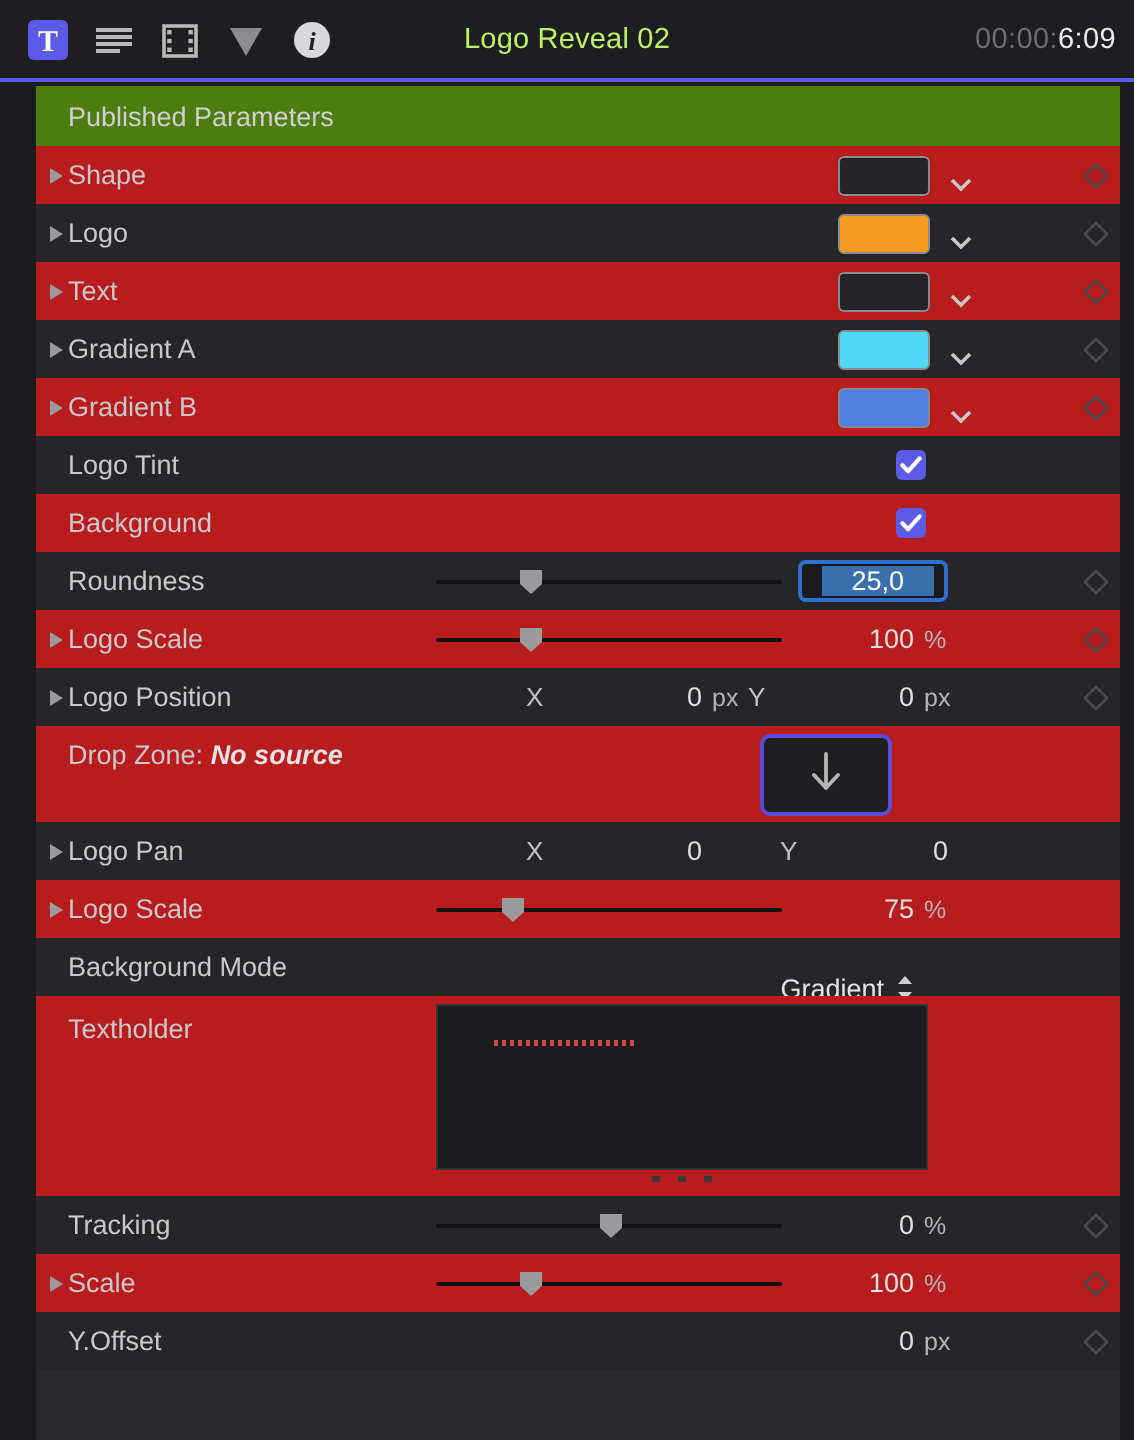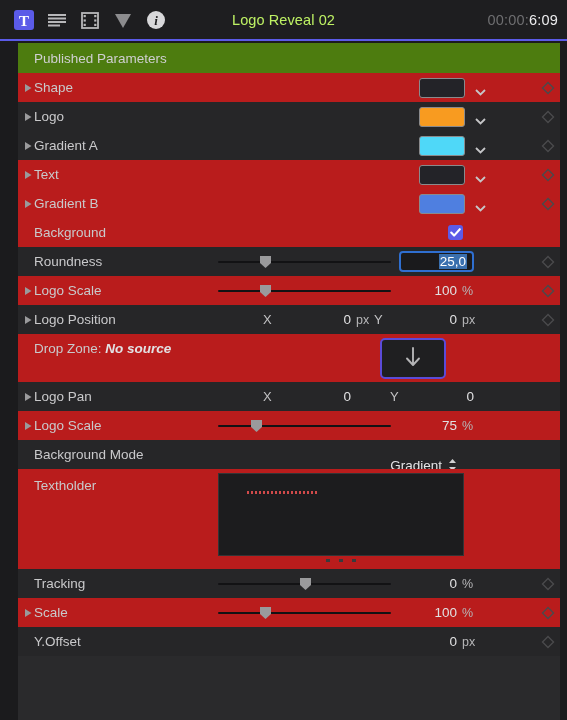--- a/index.html
+++ b/index.html
@@ -170,21 +170,21 @@
     background: #1a1a1c;
     border: 2px solid #2f6fd0;
     border-radius: 4px;
     display: flex; align-items: center; justify-content: flex-end;
     padding-right: 5px;
   }
   .numfield span {
     background: #3a6fae;
     color: #ffffff;
     font-size: 13.5px;
-    padding: 0 1px;
+    padding: 0 15px;
   }
 
   
   .kf {
     position: absolute;
     left: 523px;
     width: 14px; height: 14px;
   }
 
   
@@ -351,20 +351,42 @@
           </svg>
       </span>
     </span>
     <span class="kf">
       <svg width="14" height="14" viewBox="0 0 14 14">
           <path d="M7 1.5 L12.5 7 L7 12.5 L1.5 7 Z" fill="none" stroke="#4a4a4c" stroke-width="1.4"></path>
         </svg>
     </span>
   </div>
 
+  <div class="row plain">
+    <span class="disclosure">
+      <svg width="12" height="12" viewBox="0 0 12 12">
+          <path d="M3 2 L9.5 6 L3 10 Z" fill="#9a9a9c"></path>
+        </svg>
+    </span>
+    <span class="label">Text</span>
+    <span class="swatch-wrap">
+      <span class="swatch" id="sw-text" style="background: rgb(35, 35, 40);"></span>
+      <span class="chev">
+        <svg width="11" height="8" viewBox="0 0 11 8">
+            <path d="M1 2 L5.5 6.5 L10 2" fill="none" stroke="#c6c6c8" stroke-width="1.8"></path>
+          </svg>
+      </span>
+    </span>
+    <span class="kf">
+      <svg width="14" height="14" viewBox="0 0 14 14">
+          <path d="M7 1.5 L12.5 7 L7 12.5 L1.5 7 Z" fill="none" stroke="#4a4a4c" stroke-width="1.4"></path>
+        </svg>
+    </span>
+  </div>
+
   <div class="row alt">
     <span class="disclosure">
       <svg width="12" height="12" viewBox="0 0 12 12">
           <path d="M3 2 L9.5 6 L3 10 Z" fill="#9a9a9c"></path>
         </svg>
     </span>
     <span class="label">Gradient A</span>
     <span class="swatch-wrap">
       <span class="swatch" id="sw-ga" style="background: rgb(79, 216, 248);"></span>
       <span class="chev">
@@ -379,58 +401,44 @@
         </svg>
     </span>
   </div>
 
   <div class="row plain">
     <span class="disclosure">
       <svg width="12" height="12" viewBox="0 0 12 12">
           <path d="M3 2 L9.5 6 L3 10 Z" fill="#9a9a9c"></path>
         </svg>
     </span>
-    <span class="label">Text</span>
-    <span class="swatch-wrap">
-      <span class="swatch" id="sw-text" style="background: rgb(35, 35, 40);"></span>
-      <span class="chev">
-        <svg width="11" height="8" viewBox="0 0 11 8">
-            <path d="M1 2 L5.5 6.5 L10 2" fill="none" stroke="#c6c6c8" stroke-width="1.8"></path>
-          </svg>
-      </span>
-    </span>
-    <span class="kf">
-      <svg width="14" height="14" viewBox="0 0 14 14">
-          <path d="M7 1.5 L12.5 7 L7 12.5 L1.5 7 Z" fill="none" stroke="#4a4a4c" stroke-width="1.4"></path>
-        </svg>
-    </span>
-  </div>
-
-  <div class="row plain">
-    <span class="disclosure">
-      <svg width="12" height="12" viewBox="0 0 12 12">
-          <path d="M3 2 L9.5 6 L3 10 Z" fill="#9a9a9c"></path>
-        </svg>
-    </span>
     <span class="label">Gradient B</span>
     <span class="swatch-wrap">
       <span class="swatch" id="sw-gb" style="background: rgb(79, 127, 224);"></span>
       <span class="chev">
         <svg width="11" height="8" viewBox="0 0 11 8">
             <path d="M1 2 L5.5 6.5 L10 2" fill="none" stroke="#c6c6c8" stroke-width="1.8"></path>
           </svg>
       </span>
     </span>
     <span class="kf">
       <svg width="14" height="14" viewBox="0 0 14 14">
           <path d="M7 1.5 L12.5 7 L7 12.5 L1.5 7 Z" fill="none" stroke="#4a4a4c" stroke-width="1.4"></path>
         </svg>
     </span>
   </div>
 
+  <div class="row alt">
+    <span class="label">Logo Tint</span>
+    <span class="checkbox cbx" style="background: rgb(91, 91, 232);">
+      <svg width="15" height="15" viewBox="0 0 15 15">
+          <path d="M3.2 7.6 L6.1 10.6 L11.8 4.2" fill="none" stroke="#ffffff" stroke-width="2.1" stroke-linecap="round" stroke-linejoin="round"></path>
+        </svg>
+    </span>
+  </div>
 
   <div class="row plain">
     <span class="label">Background</span>
     <span class="checkbox cbx" style="background: rgb(91, 91, 232);">
       <svg width="15" height="15" viewBox="0 0 15 15">
           <path d="M3.2 7.6 L6.1 10.6 L11.8 4.2" fill="none" stroke="#ffffff" stroke-width="2.1" stroke-linecap="round" stroke-linejoin="round"></path>
         </svg>
     </span>
   </div>
 

